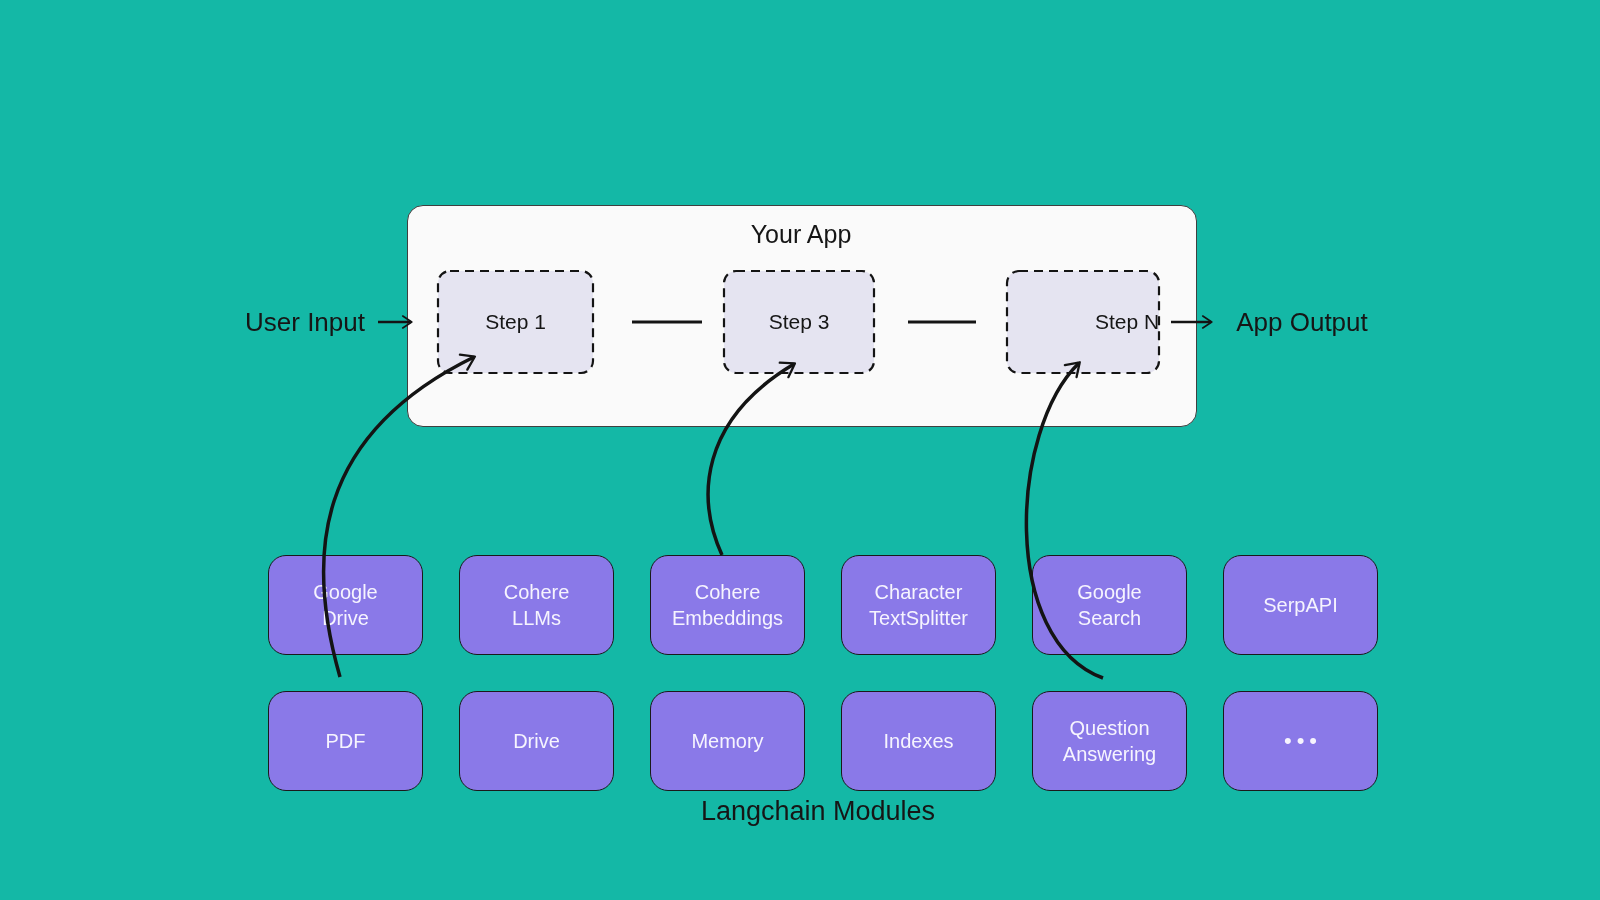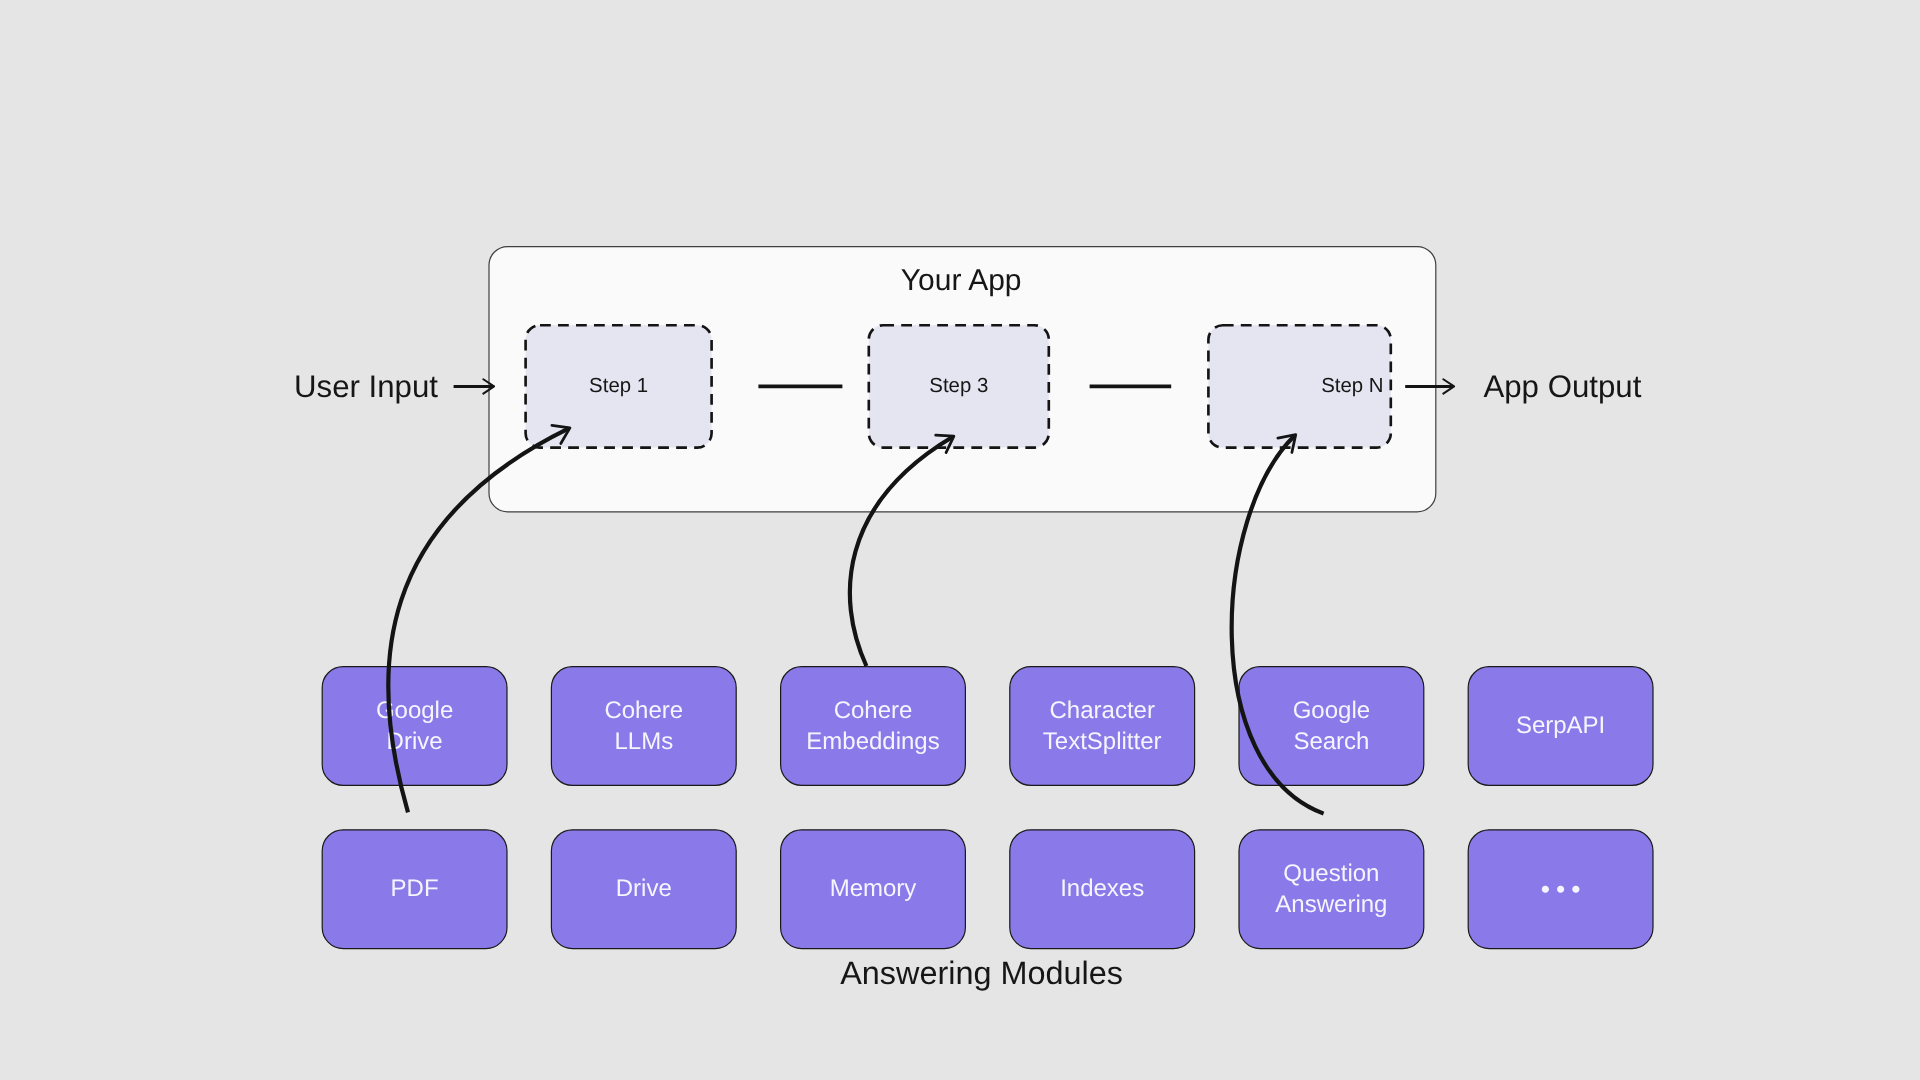--- a/index.html
+++ b/index.html
@@ -5,21 +5,21 @@
   html, body {
     margin: 0;
     padding: 0;
     background: #f7f7f7;
     font-family: "Liberation Sans", sans-serif;
   }
   .canvas {
     position: relative;
     width: 1600px;
     height: 900px;
-    background: #e5e5e5;
+    background: #14b8a6;
     overflow: hidden;
   }
   
   .app-container {
     position: absolute;
     left: 407px;
     top: 205px;
     width: 788px;
     height: 220px;
     background: #fafafa;
@@ -47,21 +47,21 @@
   .svg-top {
     z-index: 3;
   }
   .step-label {
     position: absolute;
     top: 271px;
     height: 102px;
     display: flex;
     align-items: center;
     justify-content: center;
-    font-size: 17px;
+    font-size: 21px;
     color: #161616;
     z-index: 2;
   }
   .step-1 { left: 438px; width: 155px; }
   .step-2 { left: 724px; width: 150px; }
   .step-n { left: 1007px; width: 152px; padding-left: 44px; }
   .io-label {
     position: absolute;
     top: 306px;
     height: 32px;
@@ -151,21 +151,21 @@
     <div class="module">SerpAPI</div>
     <div class="module">PDF</div>
     <div class="module">Drive</div>
     <div class="module">Memory</div>
     <div class="module">Indexes</div>
     <div class="module">Question
 Answering</div>
     <div class="module ellipsis">•••</div>
   </div>
 
-  <div class="modules-caption">Answering Modules</div>
+  <div class="modules-caption">Langchain Modules</div>
 
   <svg class="svg-layer svg-top" width="1600" height="900">
     <defs>
       <marker id="arrowhead" viewBox="0 0 10 10" refX="7" refY="5" markerWidth="6" markerHeight="6" orient="auto" markerUnits="strokeWidth">
         <path d="M 1.5 1 L 7.5 5 L 1.5 9" fill="none" stroke="#141414" stroke-width="1.1" stroke-linecap="round" stroke-linejoin="round"></path>
       </marker>
     </defs>
 
     <path d="M 378 322 L 411 322" fill="none" stroke="#141414" stroke-width="2.5" marker-end="url(#arrowhead)"></path>
 

